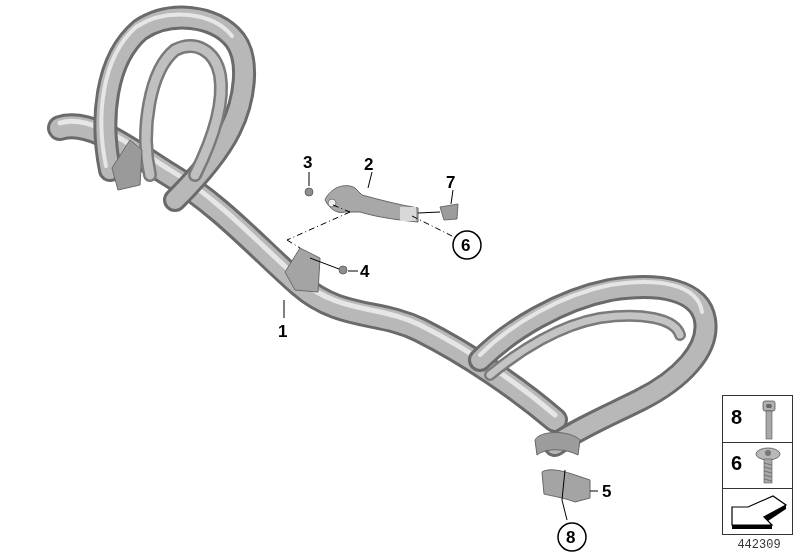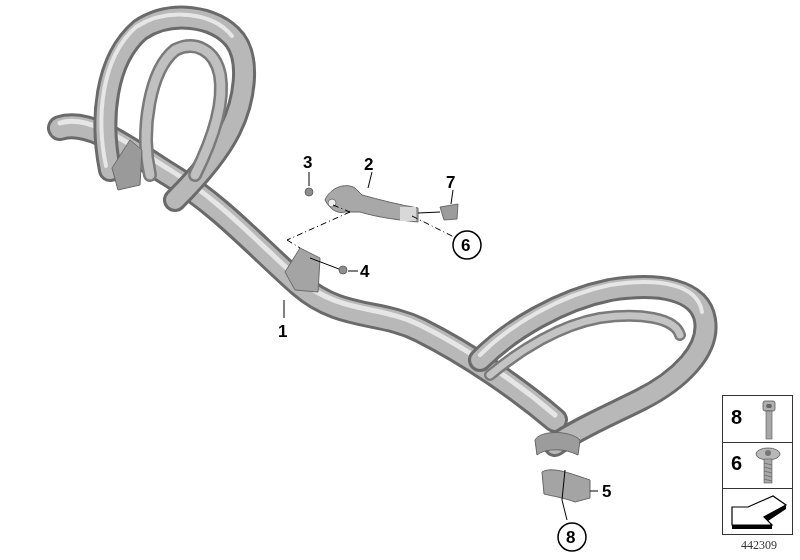--- a/index.html
+++ b/index.html
@@ -2,21 +2,21 @@
 <html><head>
 <meta charset="utf-8">
 <style>
   html, body { margin:0; padding:0; background:#ffffff; }
   body { width:800px; height:560px; position:relative; overflow:hidden; font-family:"Liberation Sans", sans-serif; }
   #diagram { position:absolute; left:0; top:0; width:800px; height:560px; }
   .lbl { font-family:"Liberation Sans", sans-serif; font-weight:bold; font-size:17px; fill:#000; }
   .legend-box { position:absolute; left:722px; top:395px; width:69px; height:138px; border:1px solid #333; background:#fff; }
   .legend-row { position:absolute; left:0; width:69px; border-bottom:1px solid #333; }
   .legend-num { position:absolute; left:8px; font-weight:bold; font-size:20px; color:#000; font-family:"Liberation Sans", sans-serif; }
-  .catalog-id { position:absolute; left:727px; top:538px; width:64px; text-align:center; font-size:12px; color:#333; font-family:Liberation Serif, serif; }
+  .catalog-id { position:absolute; left:727px; top:538px; width:64px; text-align:center; font-size:12px; color:#333; font-family:Liberation Mono, monospace; }
 </style>
 </head>
 <body>
 
 <svg id="diagram" viewBox="0 0 800 560" xmlns="http://www.w3.org/2000/svg">
   <defs>
     <linearGradient id="tubeGrad" x1="0" y1="0" x2="0" y2="1">
       <stop offset="0" stop-color="#e8e8e8"></stop>
       <stop offset="0.45" stop-color="#b4b4b4"></stop>
       <stop offset="1" stop-color="#6a6a6a"></stop>

